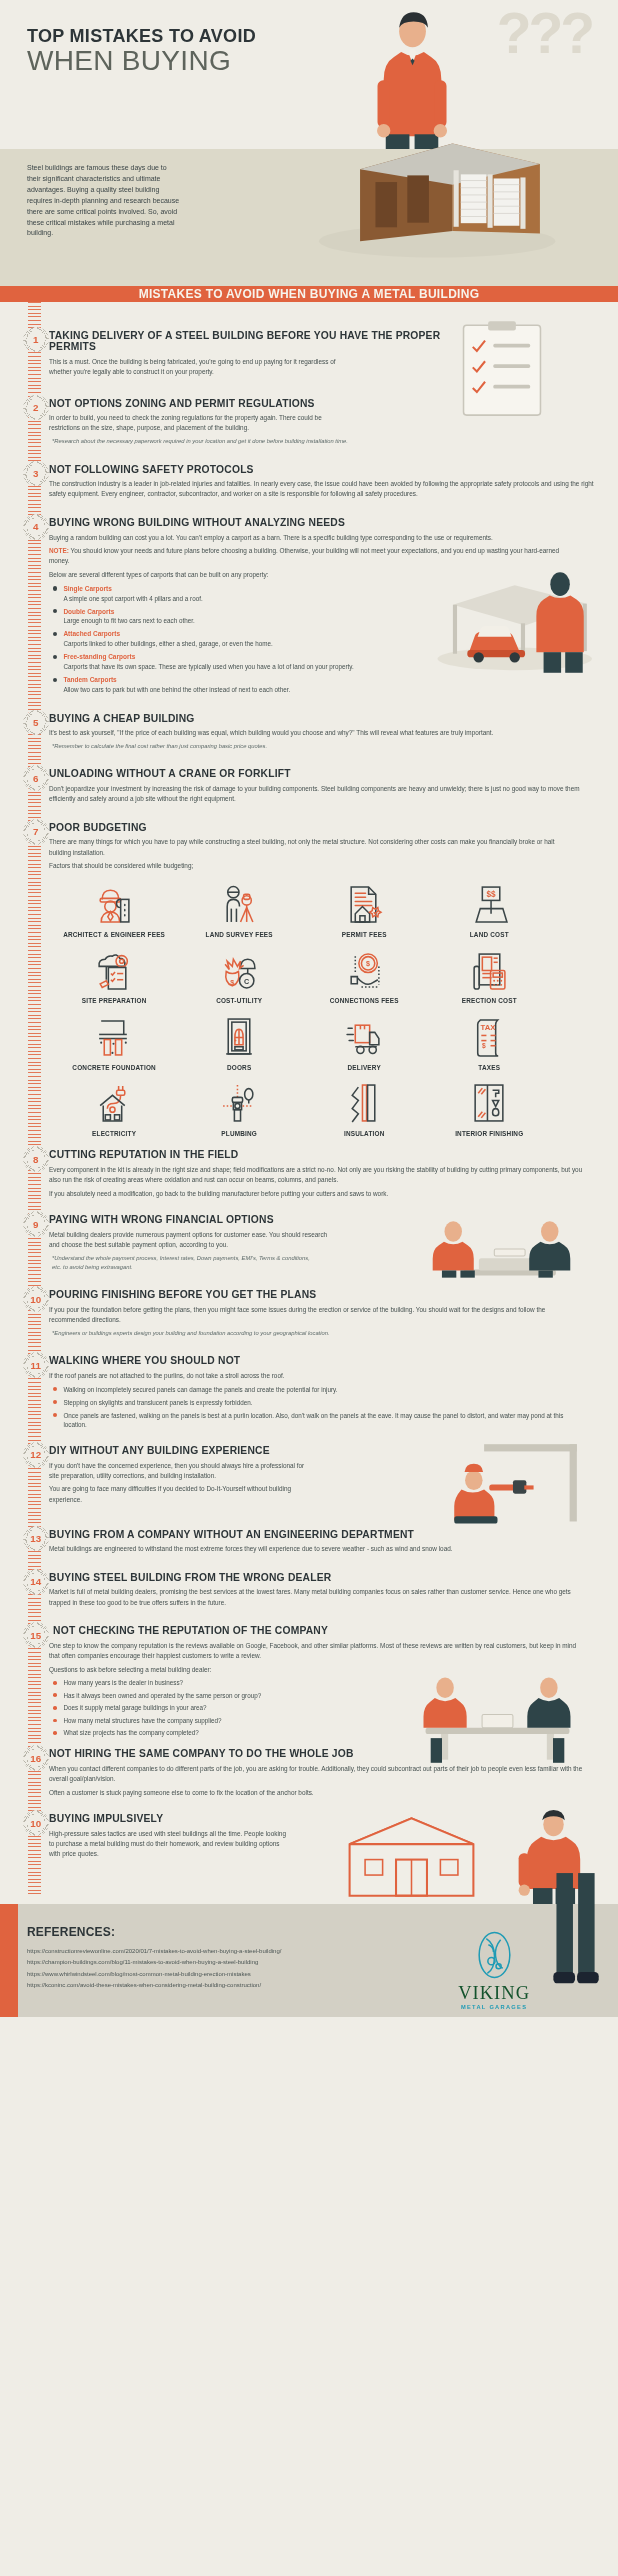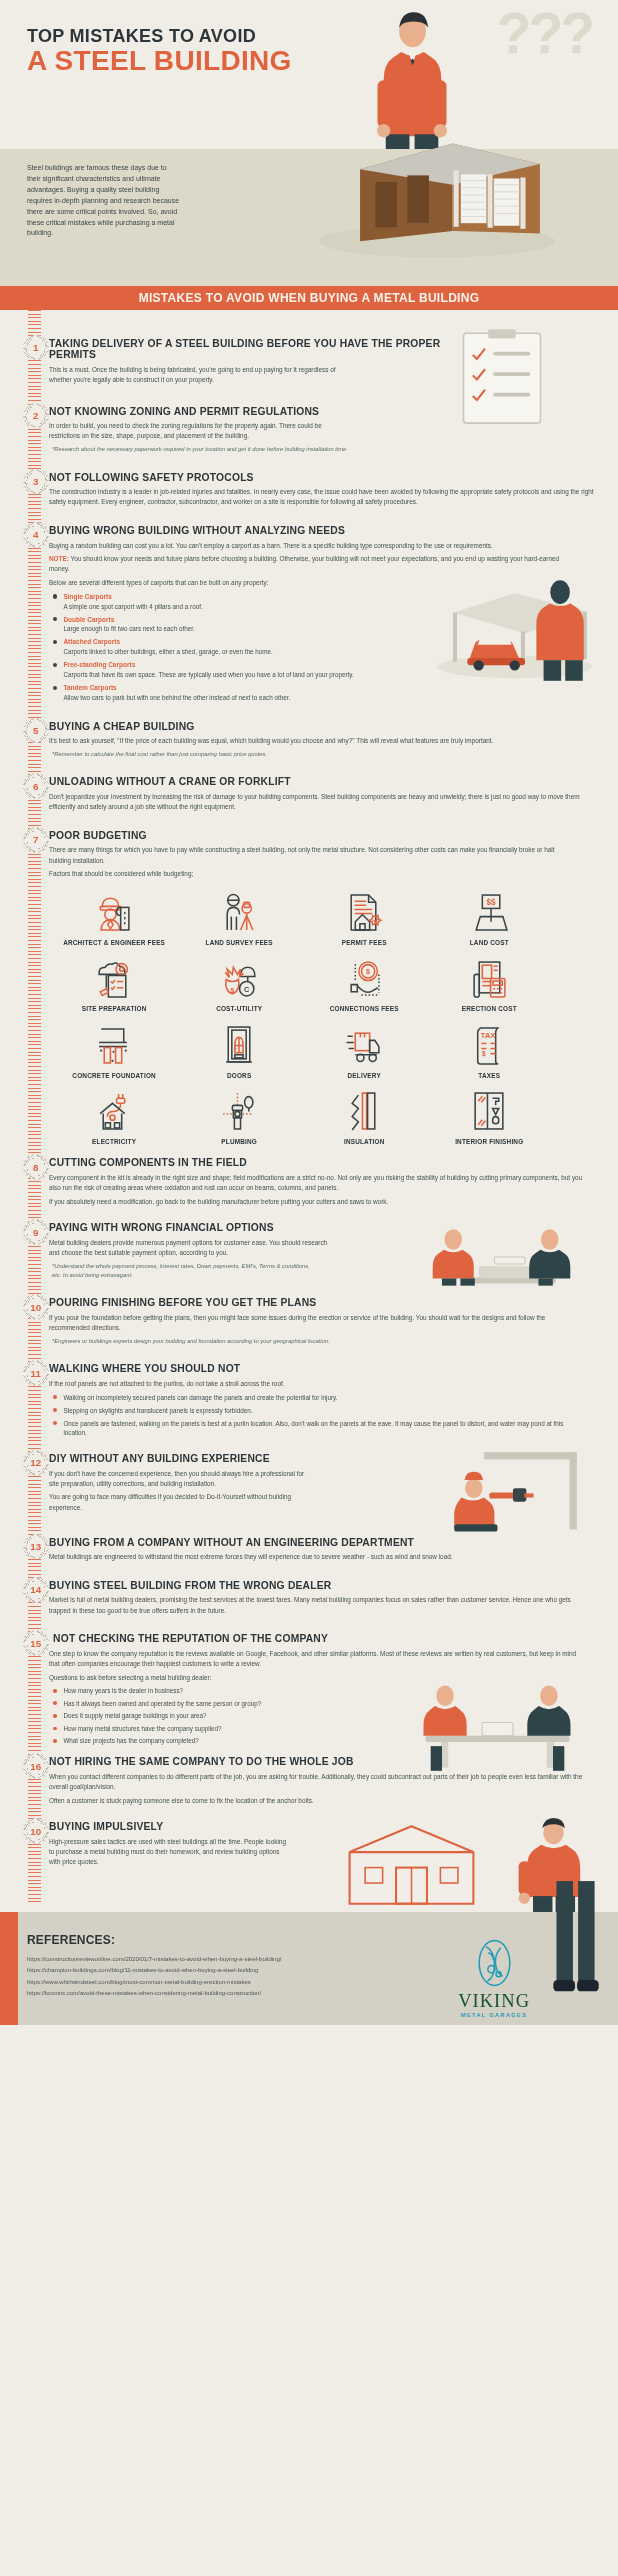--- a/index.html
+++ b/index.html
@@ -43,21 +43,21 @@
     min-height: 137px;
     padding: 14.4px 0 0 27px;
   }
   .intro p {
     width: 155px; font-size: 7px; line-height: 1.55; color: #3b4547;
   }
   .building-art { position:absolute; right:52px; top:-62px; width:268px; height:185px; }
 
   
   .banner {
-    background: #e0633f; height: 24px;
+    background: #e0633f; height: 16px;
     display:flex; align-items:center; justify-content:center; position:relative;
   }
   .banner h2 {
     color:#f7f4ec; font-size:12px; font-weight:700; letter-spacing:0.3px;
   }
   .banner::after{
     content:""; position:absolute; bottom:-9.8px; right:72px;
     border-left:11.3px solid transparent; border-right:11.3px solid transparent;
     border-top:10.3px solid #e0633f;
   }
@@ -154,21 +154,21 @@
   .logo-name { font-family:"Liberation Serif", serif; font-size:18.5px; letter-spacing:1px; color:#14532d; line-height:1; margin-top:1px;}
   .logo-sub { font-size:5.7px; letter-spacing:1.3px; color:#1f9bb5; font-weight:700; margin-top:1.5px;}
 </style>
 </head>
 <body>
 
 <div class="page">
 
   <div class="hero">
     <div class="hero-title-1">TOP MISTAKES TO AVOID</div>
-    <div class="hero-title-3">A STEEL BUILDING</div>
+    <div class="hero-title-2">WHEN BUYING</div>
     <div class="qmarks">???</div>
 
     <svg class="side-art" style="right:160px; top:3.1px;" width="93" height="242" viewBox="0 0 180 470">
       <ellipse cx="92" cy="55" rx="26" ry="31" fill="#e8b08c"></ellipse>
       <path d="M66 48 q4-30 28-30 q26 0 28 30 q-6-12-28-12 q-22 0-28 12z" fill="#2a3033"></path>
       <path d="M70 95 q22 14 44 0 l14 10 q20 12 20 44 l0 110 l-112 0 l0-110 q0-32 20-44z" fill="#e0633f"></path>
       <path d="M84 96 l8 22 l8-22 l-4 -6 l-8 0z" fill="#f2efe7"></path>
       <path d="M88 112 l4 9 l4-9 l-4-4z" fill="#2e4448"></path>
       <rect x="40" y="255" width="46" height="150" fill="#2e4448"></rect>
       <rect x="96" y="255" width="46" height="150" fill="#2e4448"></rect>
@@ -238,21 +238,21 @@
           <rect x="98" y="86" width="72" height="7" rx="3"></rect>
           <rect x="98" y="126" width="72" height="7" rx="3"></rect>
         </g>
       </svg>
     </div>
 
     <div class="item" style="margin-top:20.6px;">
       <div class="badge">
           <span>2</span>
         </div>
-      <h3>NOT KNOWING ZONING AND PERMIT REGULATIONS</h3>
+      <h3>NOT OPTIONS ZONING AND PERMIT REGULATIONS</h3>
       <p class="txt narrow">In order to build, you need to check the zoning regulations for the property again. There could be restrictions on the size, shape, purpose, and placement of the building.</p>
       <p class="note-i">*Research about the necessary paperwork required in your location and get it done before building installation time.</p>
     </div>
 
     <div class="item" style="margin-top:17.5px;">
       <div class="badge">
           <span>3</span>
         </div>
       <h3>NOT FOLLOWING SAFETY PROTOCOLS</h3>
       <p class="txt" style="max-width:546px;">The construction industry is a leader in job-related injuries and fatalities. In nearly every case, the issue could have been avoided by following the appropriate safety protocols and using the right safety equipment. Every engineer, contractor, subcontractor, and worker on a site is responsible for following all safety procedures.</p>
@@ -626,21 +626,21 @@
           </div>
           <div class="cap">INTERIOR FINISHING</div>
         </div>
       </div>
     </div>
 
     <div class="item" style="margin-top:8.2px;">
       <div class="badge">
           <span>8</span>
         </div>
-      <h3>CUTTING COMPONENTS IN THE FIELD</h3>
+      <h3>CUTTING REPUTATION IN THE FIELD</h3>
       <p class="txt" style="max-width:546px;">Every component in the kit is already in the right size and shape; field modifications are a strict no-no. Not only are you risking the stability of building by cutting primary components, but you also run the risk of creating areas where oxidation and rust can occur on beams, columns, and panels.</p>
       <p class="txt" style="max-width:546px;">If you absolutely need a modification, go back to the building manufacturer before putting your cutters and saws to work.</p>
     </div>
 
     <div class="item" style="margin-top:15.5px;">
       <div class="badge">
           <span>9</span>
         </div>
       <h3>PAYING WITH WRONG FINANCIAL OPTIONS</h3>
       <p class="txt narrow">Metal building dealers provide numerous payment options for customer ease. You should research and choose the best suitable payment option, according to you.</p>

